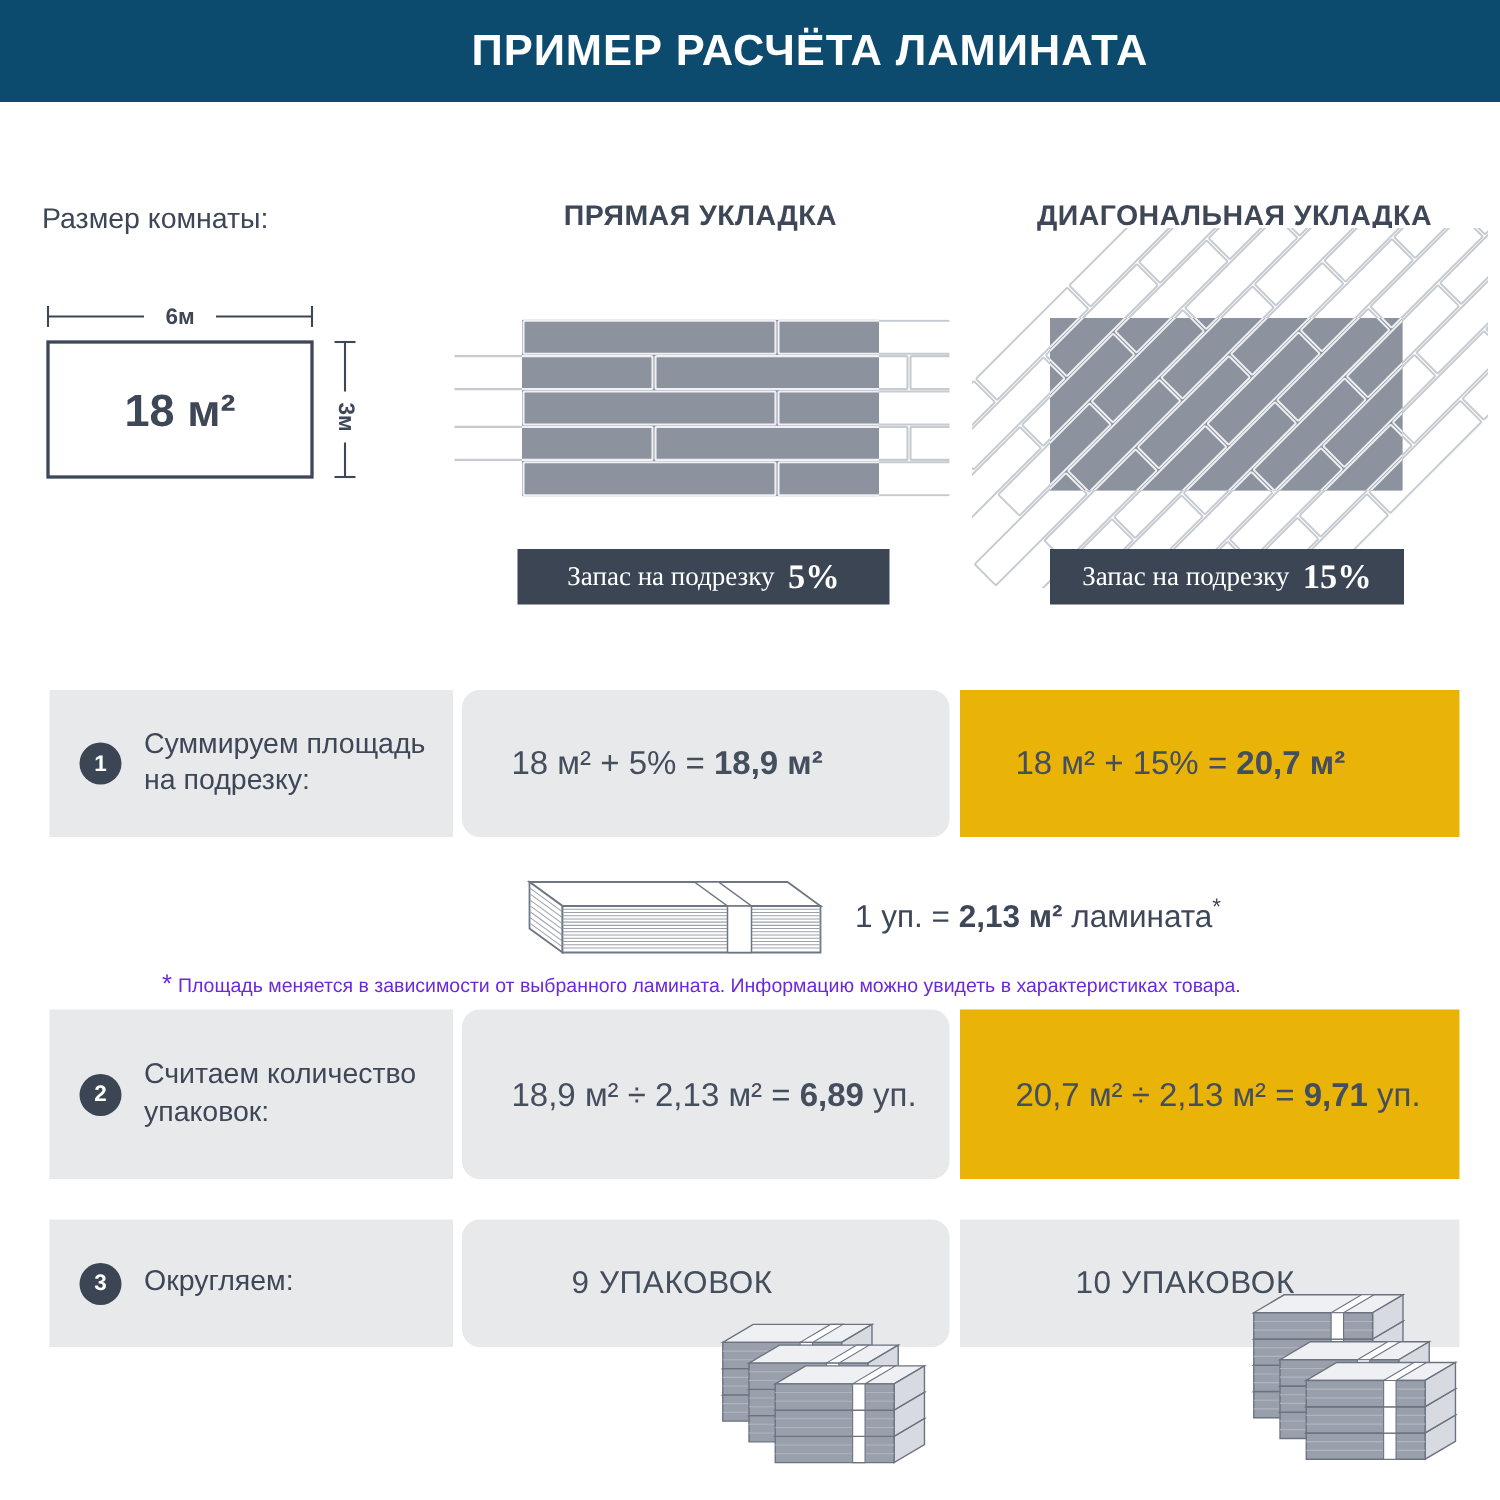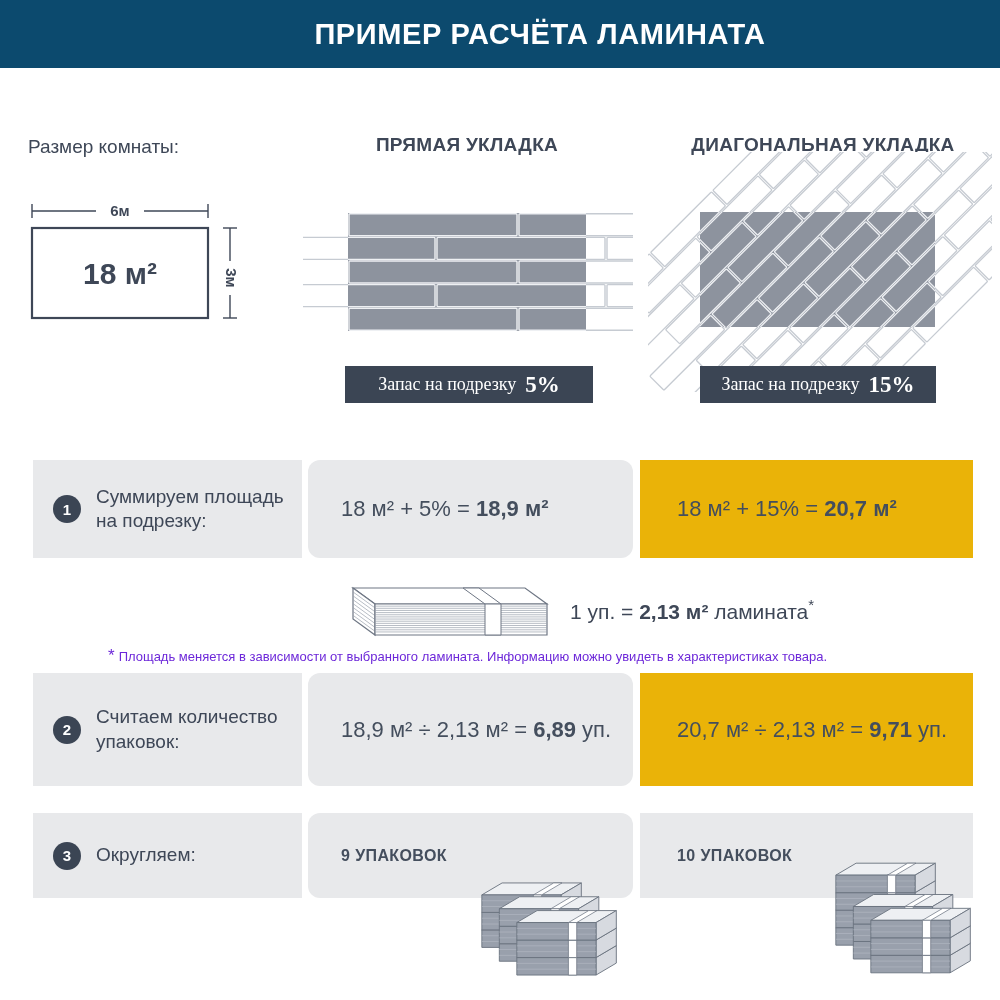--- a/index.html
+++ b/index.html
@@ -38,21 +38,21 @@
   .step-cell{display:flex;align-items:center;gap:15px;padding-left:20px;box-sizing:border-box;}
   .num{width:28px;height:28px;border-radius:50%;background:#3b4554;color:#fff;
        font-size:15px;font-weight:bold;display:flex;align-items:center;justify-content:center;flex:none;}
   .step-label{font-size:19px;line-height:1.28;color:#3e4757;}
   .step-label .ln{display:block;}
   .formula{display:flex;align-items:center;font-size:22px;color:#444e5d;box-sizing:border-box;}
   .c2.formula{padding-left:33px;border-radius:12px;}
   .c3.formula{padding-left:37px;}
   .formula span{white-space:pre;}
   .result{font-weight:bold;}
-  .final span{font-size:16px;font-weight:bold;letter-spacing:0.4px;}
+  .final span{font-size:21px;font-weight:normal;letter-spacing:0.4px;margin-left:40px;}
   .pack-text{position:absolute;left:570px;top:600px;font-size:21px;color:#3e4757;}
   .pack-text span{white-space:pre;}
   .sup-mark{font-size:15px;vertical-align:top;position:relative;top:-4px;}
   .footnote{position:absolute;left:108px;top:649px;width:840px;font-size:13px;color:#6d28d9;}
   .fn-mark{font-size:17px;vertical-align:top;position:relative;top:-3px;margin-right:4px;}
 </style>
 </head>
 <body>
 
 <div class="page">

